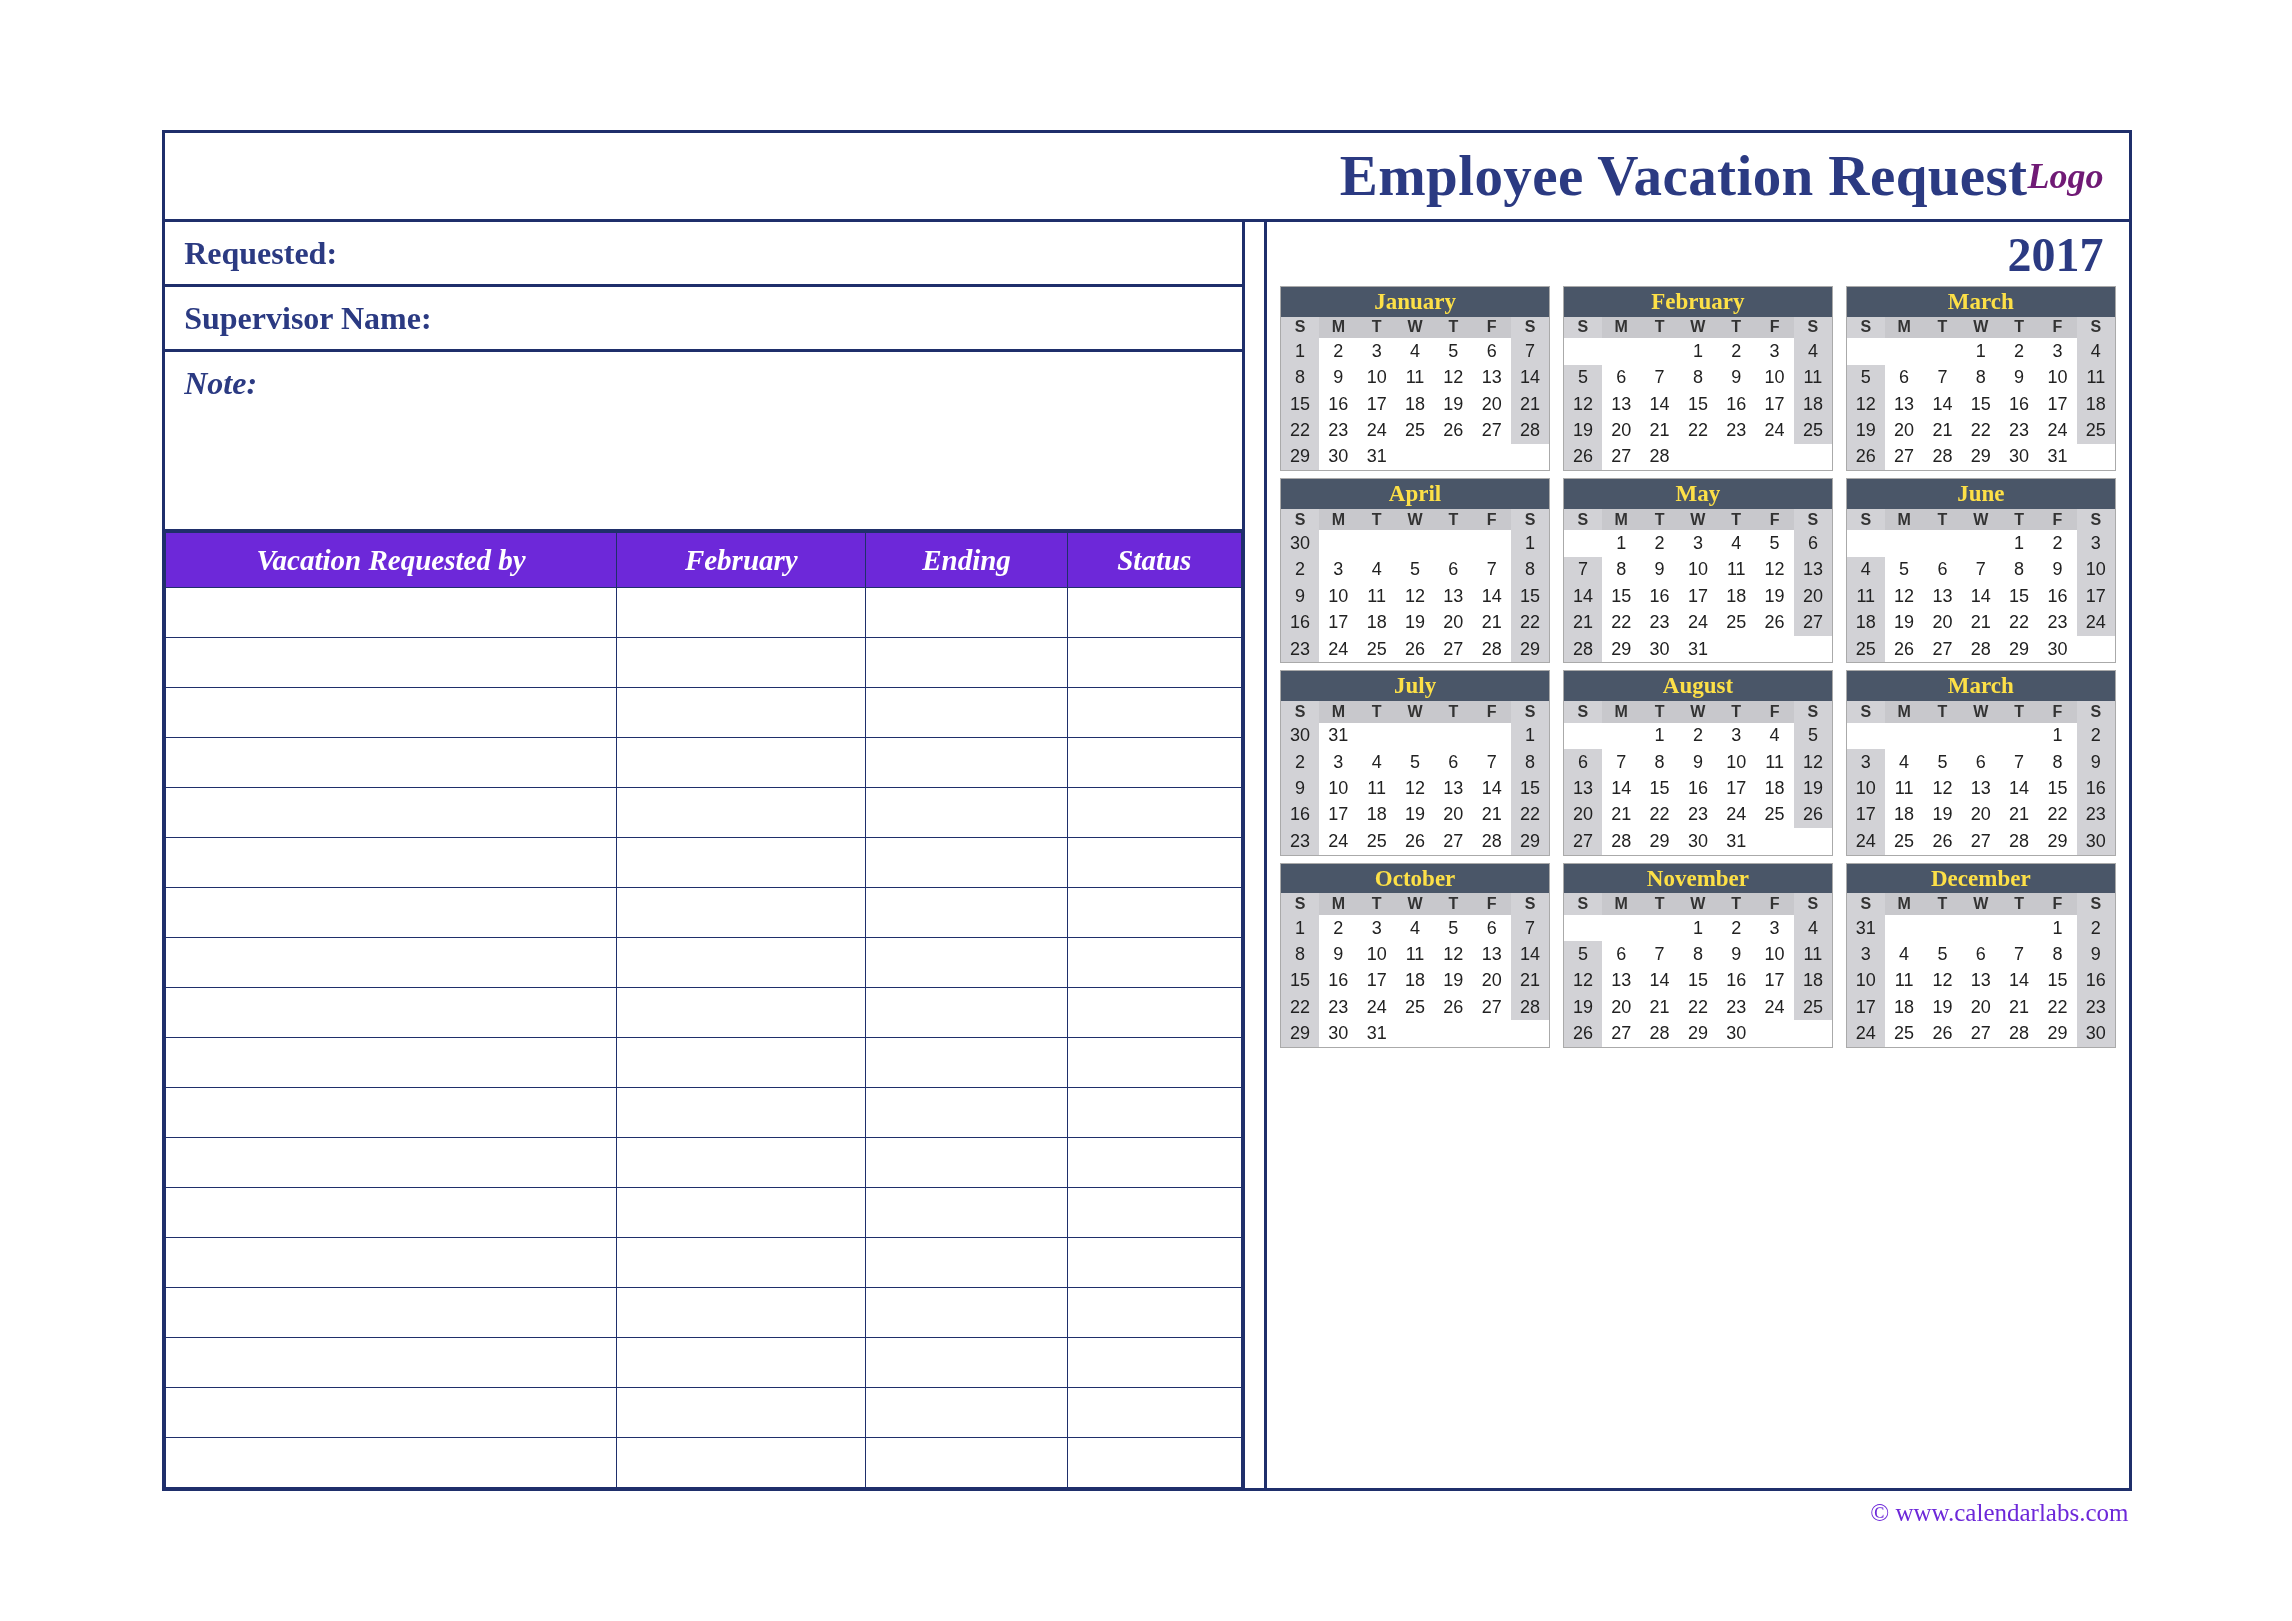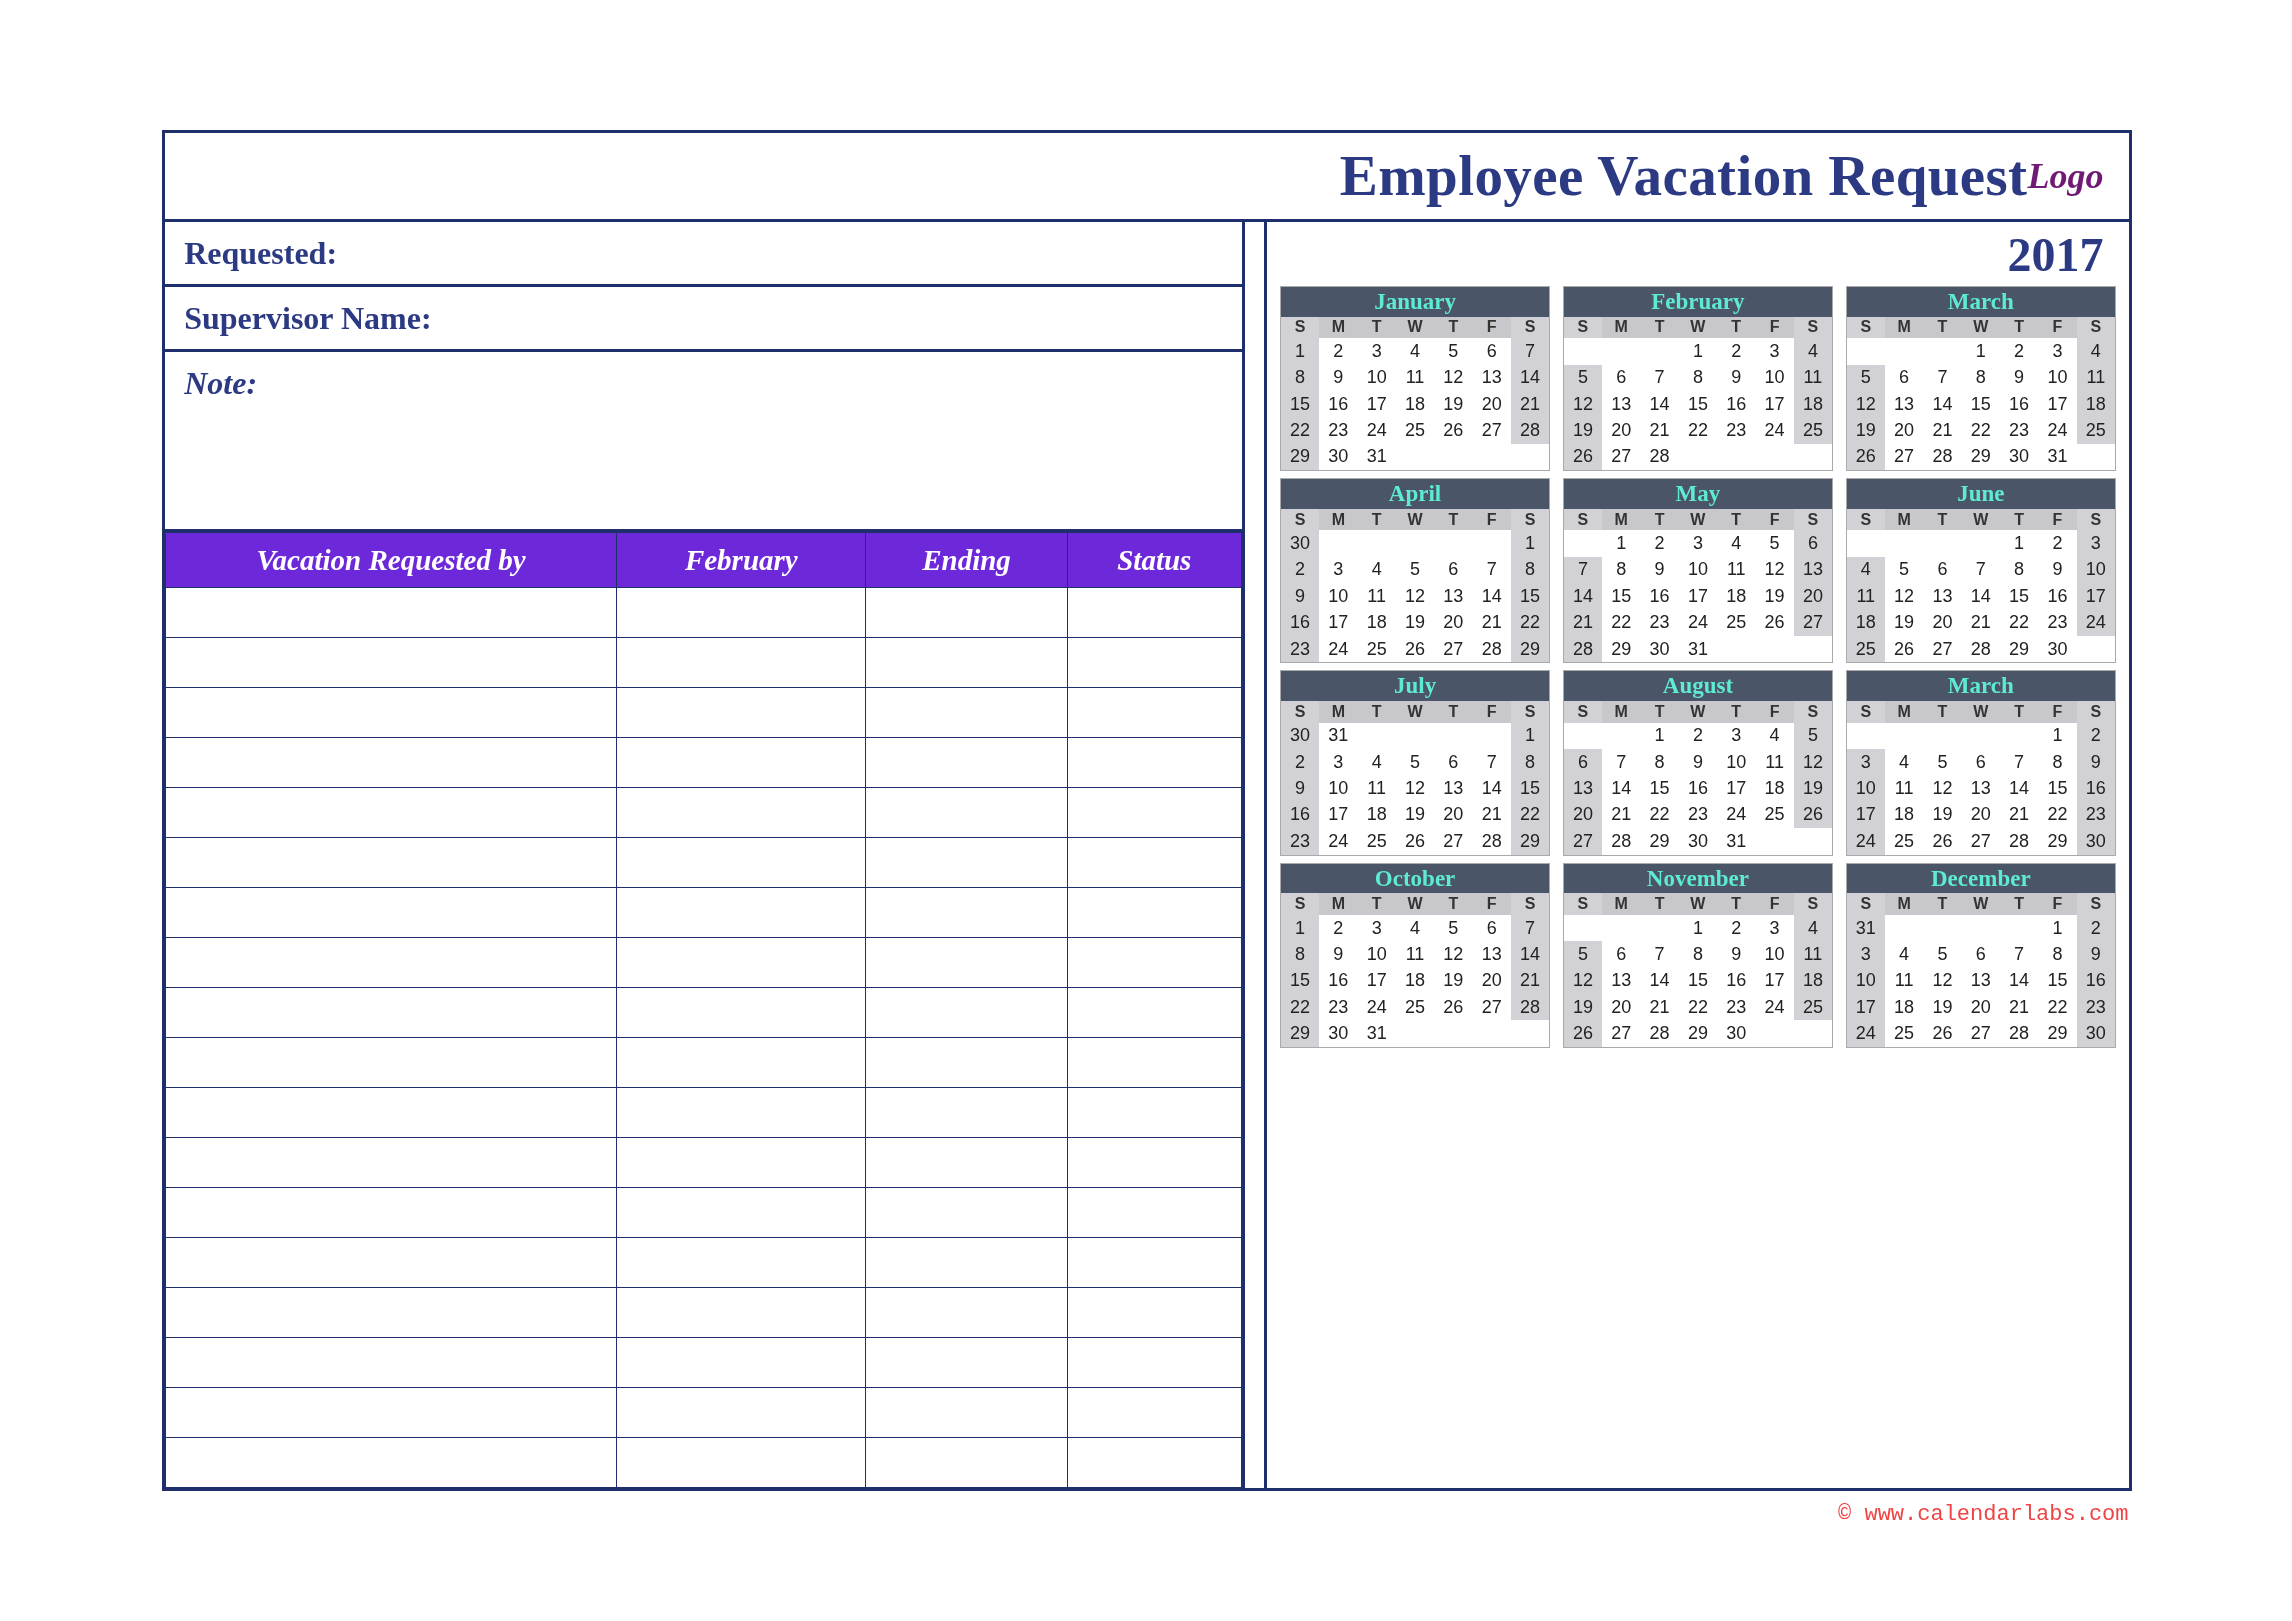--- a/index.html
+++ b/index.html
@@ -95,21 +95,21 @@
   .cal-grid {
     display: grid;
     grid-template-columns: repeat(3, 1fr);
     gap: 7.2px 12.5px;
   }
   .month {
     border: 0.9px solid #aaa;
   }
   .mname {
     background: #4a5668;
-    color: #5eead4;
+    color: #fde047;
     text-align: center;
     font-weight: bold;
     font-size: 23px;
     padding: 1.8px 0;
     font-family: Georgia, serif;
   }
   .mtable {
     width: 100%;
     border-collapse: collapse;
     table-layout: fixed;
@@ -135,23 +135,23 @@
   }
   .mtable td:empty { background: transparent; }
   .mtable tr td:nth-child(1):not(:empty),
   .mtable tr td:nth-child(7):not(:empty) {
      background:#d2d2d6;
   }
   .credit {
     position: absolute;
     right: 0;
     bottom: -39px;
-    font-family: Liberation Mono, monospace;
-    font-size: 22px;
-    color: #ef4444;
+    font-family: Liberation Serif, serif;
+    font-size: 25px;
+    color: #6d28d9;
   }
 </style>
 </head>
 <body>
 
 <div class="page">
   <div class="hdr">
     <h1>Employee Vacation Request</h1>
     <div class="logo">Logo</div>
   </div>

